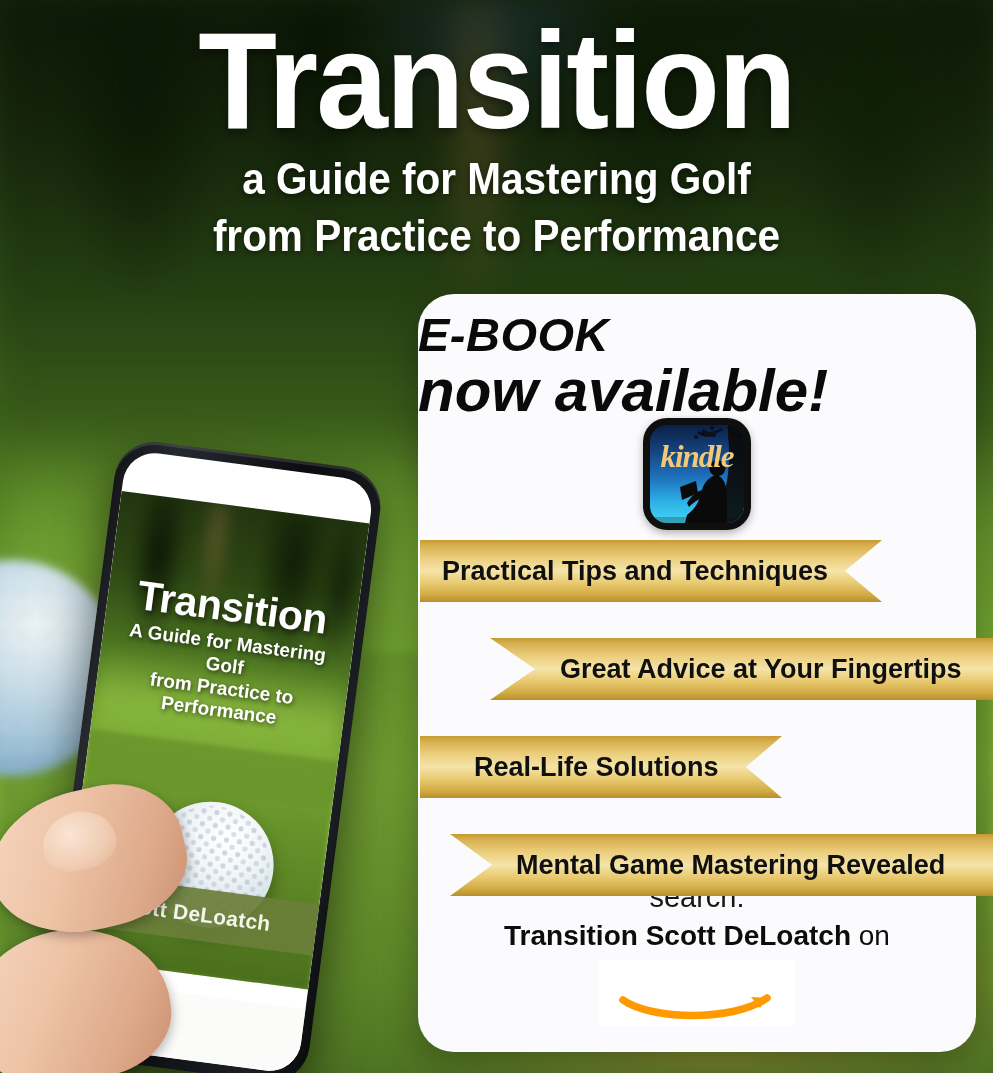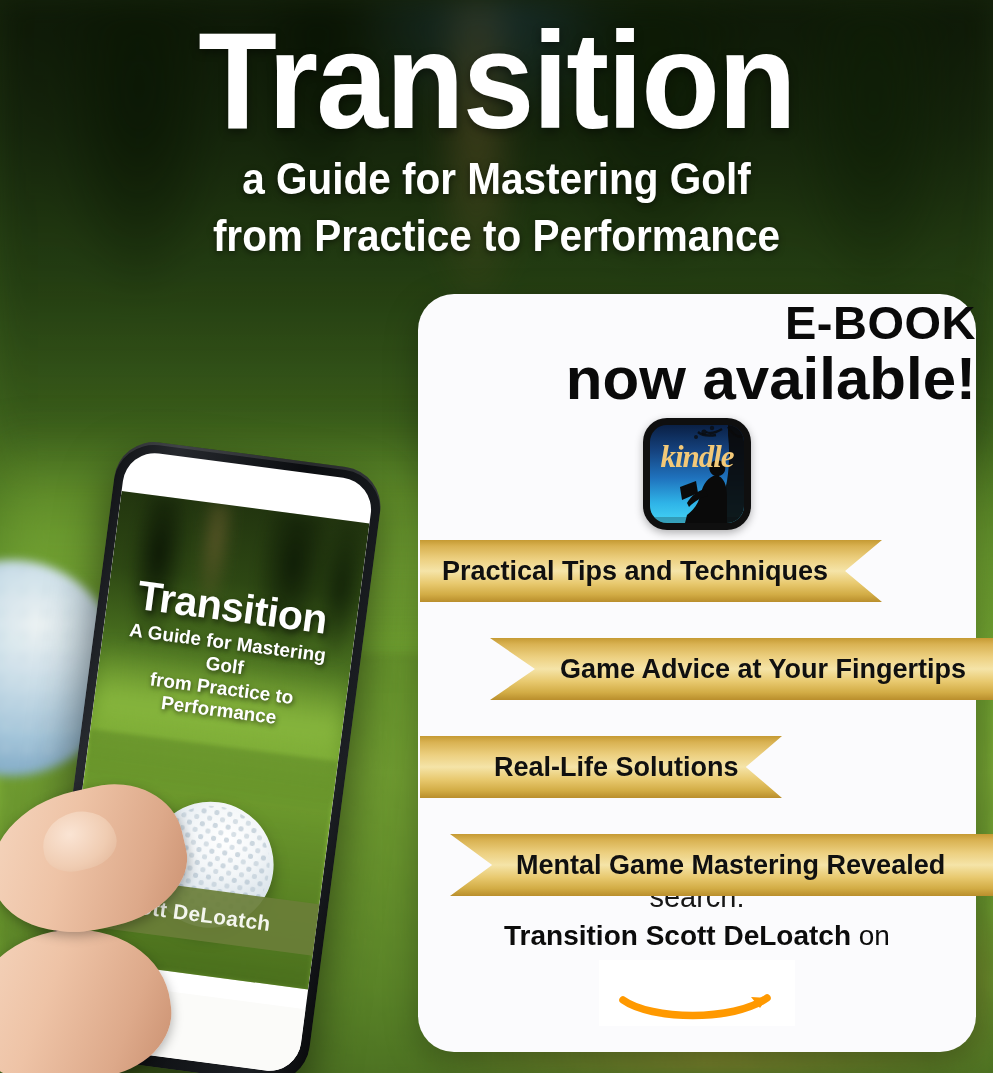--- a/index.html
+++ b/index.html
@@ -282,22 +282,23 @@
     position: absolute;
     left: 418px; top: 294px;
     width: 558px; height: 758px;
     background: #fbfbfd;
     border-radius: 36px;
     z-index: 7;
     box-shadow: 0 10px 34px rgba(0,0,0,.28);
   }
 
   .card-head {
-    padding-top: 4px;
-    text-align: right;
+    padding-top: 16px;
+    text-align: left;
+    font-style: italic;
   }
   .ebook-line {
     font-family: "Liberation Sans", sans-serif;
     font-weight: bold;
     font-size: 47px;
     letter-spacing: .5px;
     color: #0a0a0a;
     line-height: 1.06;
   }
   .avail-line {
@@ -375,21 +376,21 @@
   }
   
   .ribbon-2 {
     left: 72px; top: 98px; width: 562px;
     padding-left: 70px;
     clip-path: polygon(0 0, 100% 0, 100% 100%, 0 100%, 8% 50%);
   }
   
   .ribbon-3 {
     left: 2px; top: 196px; width: 362px;
-    padding-left: 74px;
+    padding-left: 54px;
     clip-path: polygon(0 0, 100% 0, 90% 50%, 100% 100%, 0 100%);
   }
   
   .ribbon-4 {
     left: 32px; top: 294px; width: 602px;
     padding-left: 66px;
     clip-path: polygon(0 0, 100% 0, 100% 100%, 0 100%, 7% 50%);
   }
 
   
@@ -515,21 +516,21 @@
         </svg>
         <div class="kindle-word">kindle</div>
       </div>
     </div>
 
     <div class="ribbons">
       <div class="ribbon ribbon-1">
         <span>Practical Tips and Techniques</span>
       </div>
       <div class="ribbon ribbon-2">
-        <span>Game Advice at Your Fingertips</span>
+        <span>Great Advice at Your Fingertips</span>
       </div>
       <div class="ribbon ribbon-3">
         <span>Real-Life Solutions</span>
       </div>
       <div class="ribbon ribbon-4">
         <span>Mental Game Mastering Revealed</span>
       </div>
     </div>
 
     <div class="footer">

